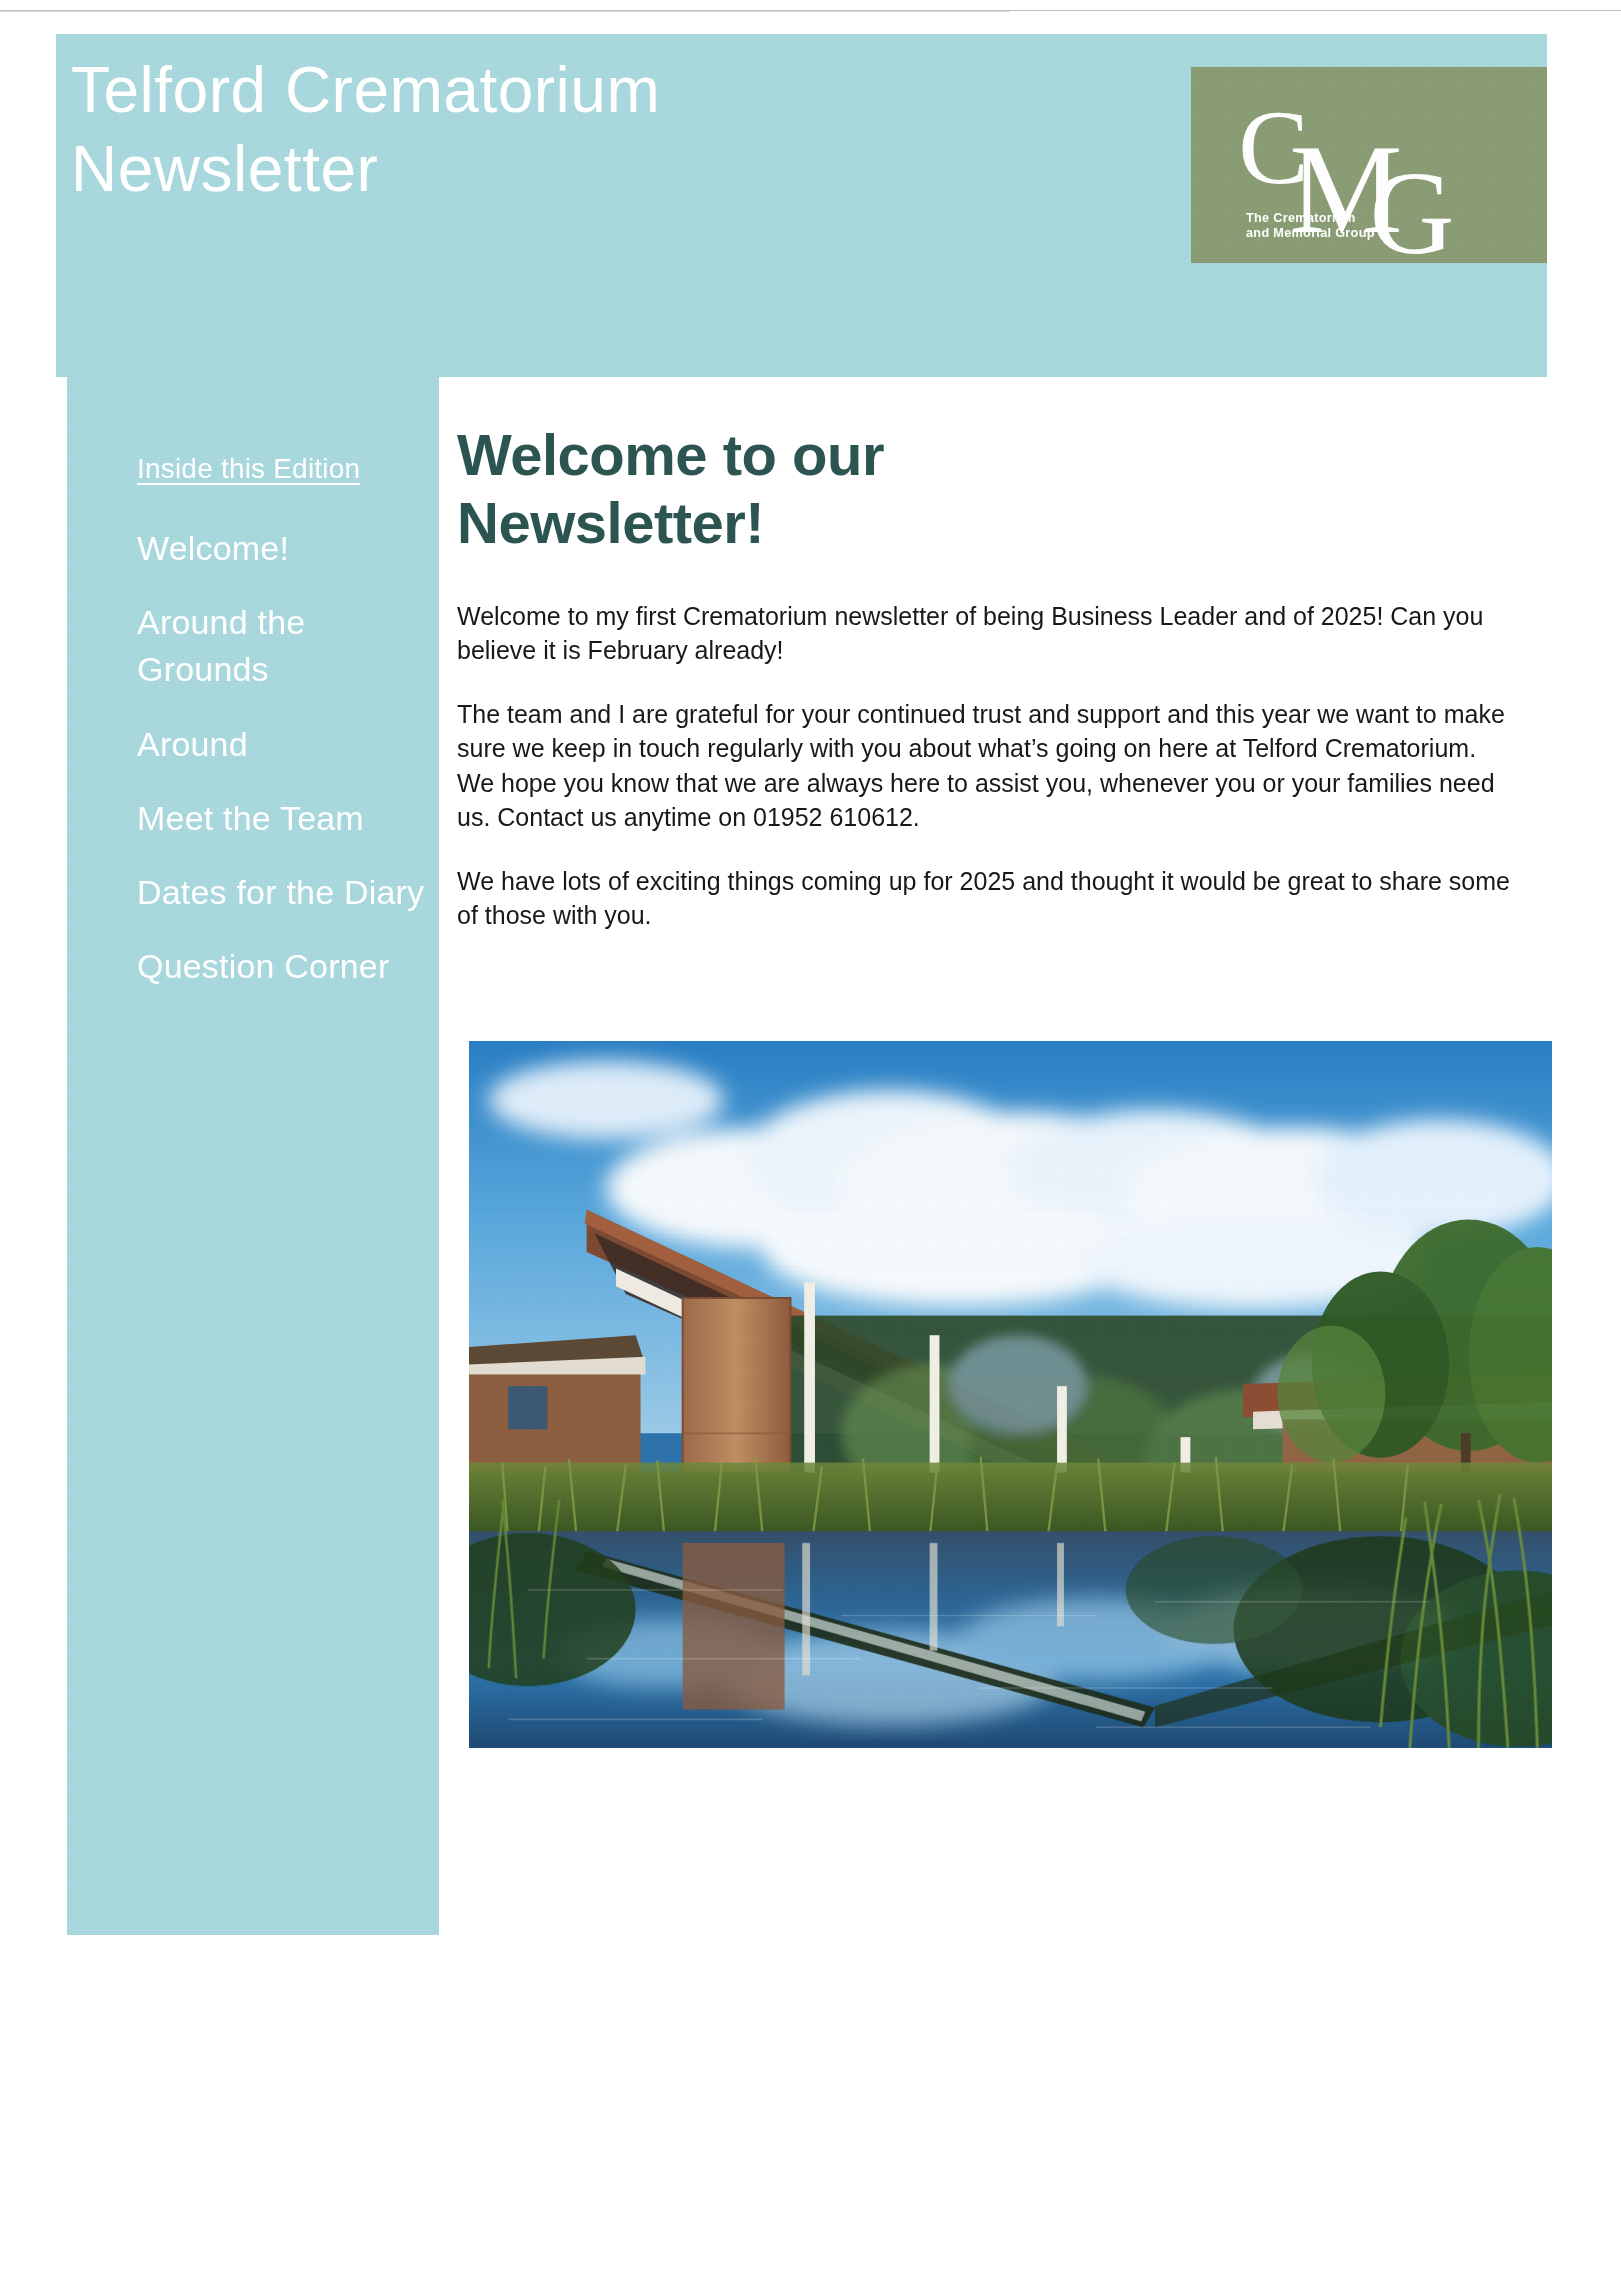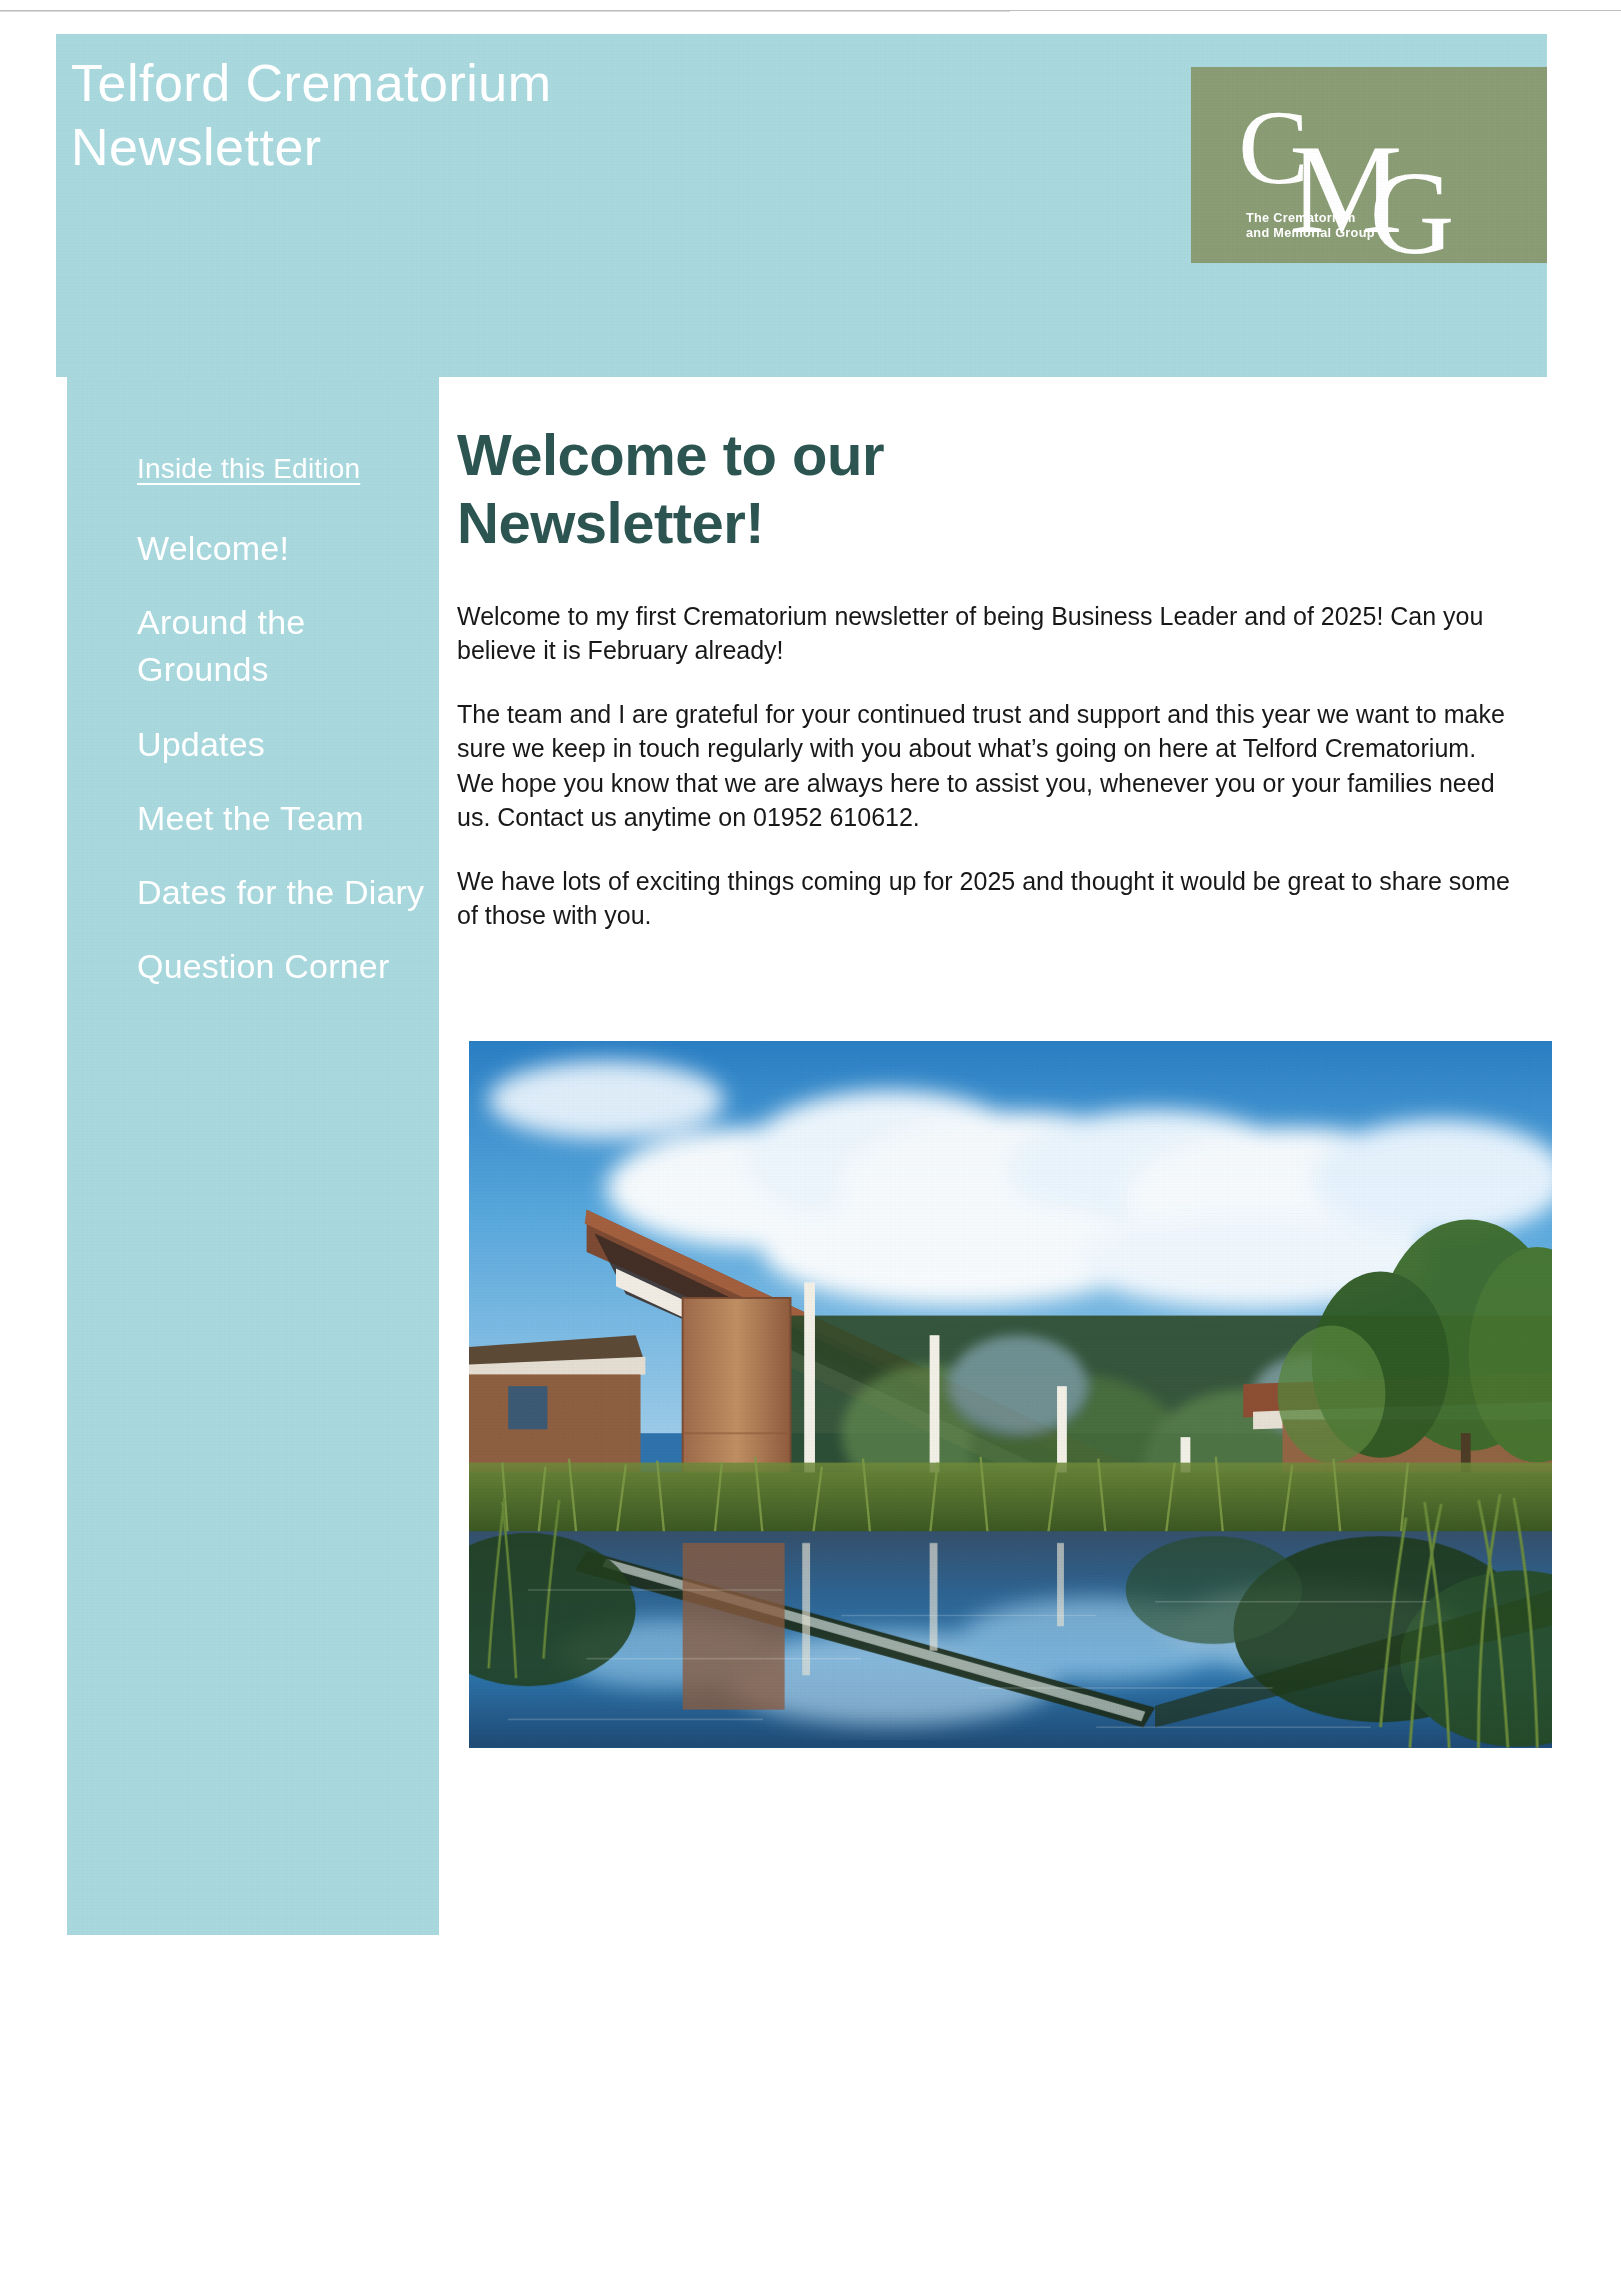--- a/index.html
+++ b/index.html
@@ -41,21 +41,21 @@
     width: 1491px;
     height: 343px;
     background: #a9d9de;
   }
   .header-title {
     position: absolute;
     left: 71px;
     top: 51px;
     width: 1029px;
     color: #ffffff;
-    font-size: 52px;
+    font-size: 64px;
     line-height: 1.24;
     font-weight: 400;
     letter-spacing: 0.5px;
     white-space: pre-line;
   }
 
   
   .logo-box {
     position: absolute;
     left: 1191px;
@@ -199,21 +199,21 @@
 <div class="sidebar-inner">
   <div class="sidebar-heading">Inside this Edition</div>
 
   <div class="sidebar-item">
     <span>Welcome!</span>
   </div>
   <div class="sidebar-item">
     <span>Around the Grounds</span>
   </div>
   <div class="sidebar-item">
-    <span>Updates</span>
+    <span>Around</span>
   </div>
   <div class="sidebar-item">
     <span>Meet the Team</span>
   </div>
   <div class="sidebar-item">
     <span>Dates for the Diary</span>
   </div>
   <div class="sidebar-item">
     <span>Question Corner</span>
   </div>

